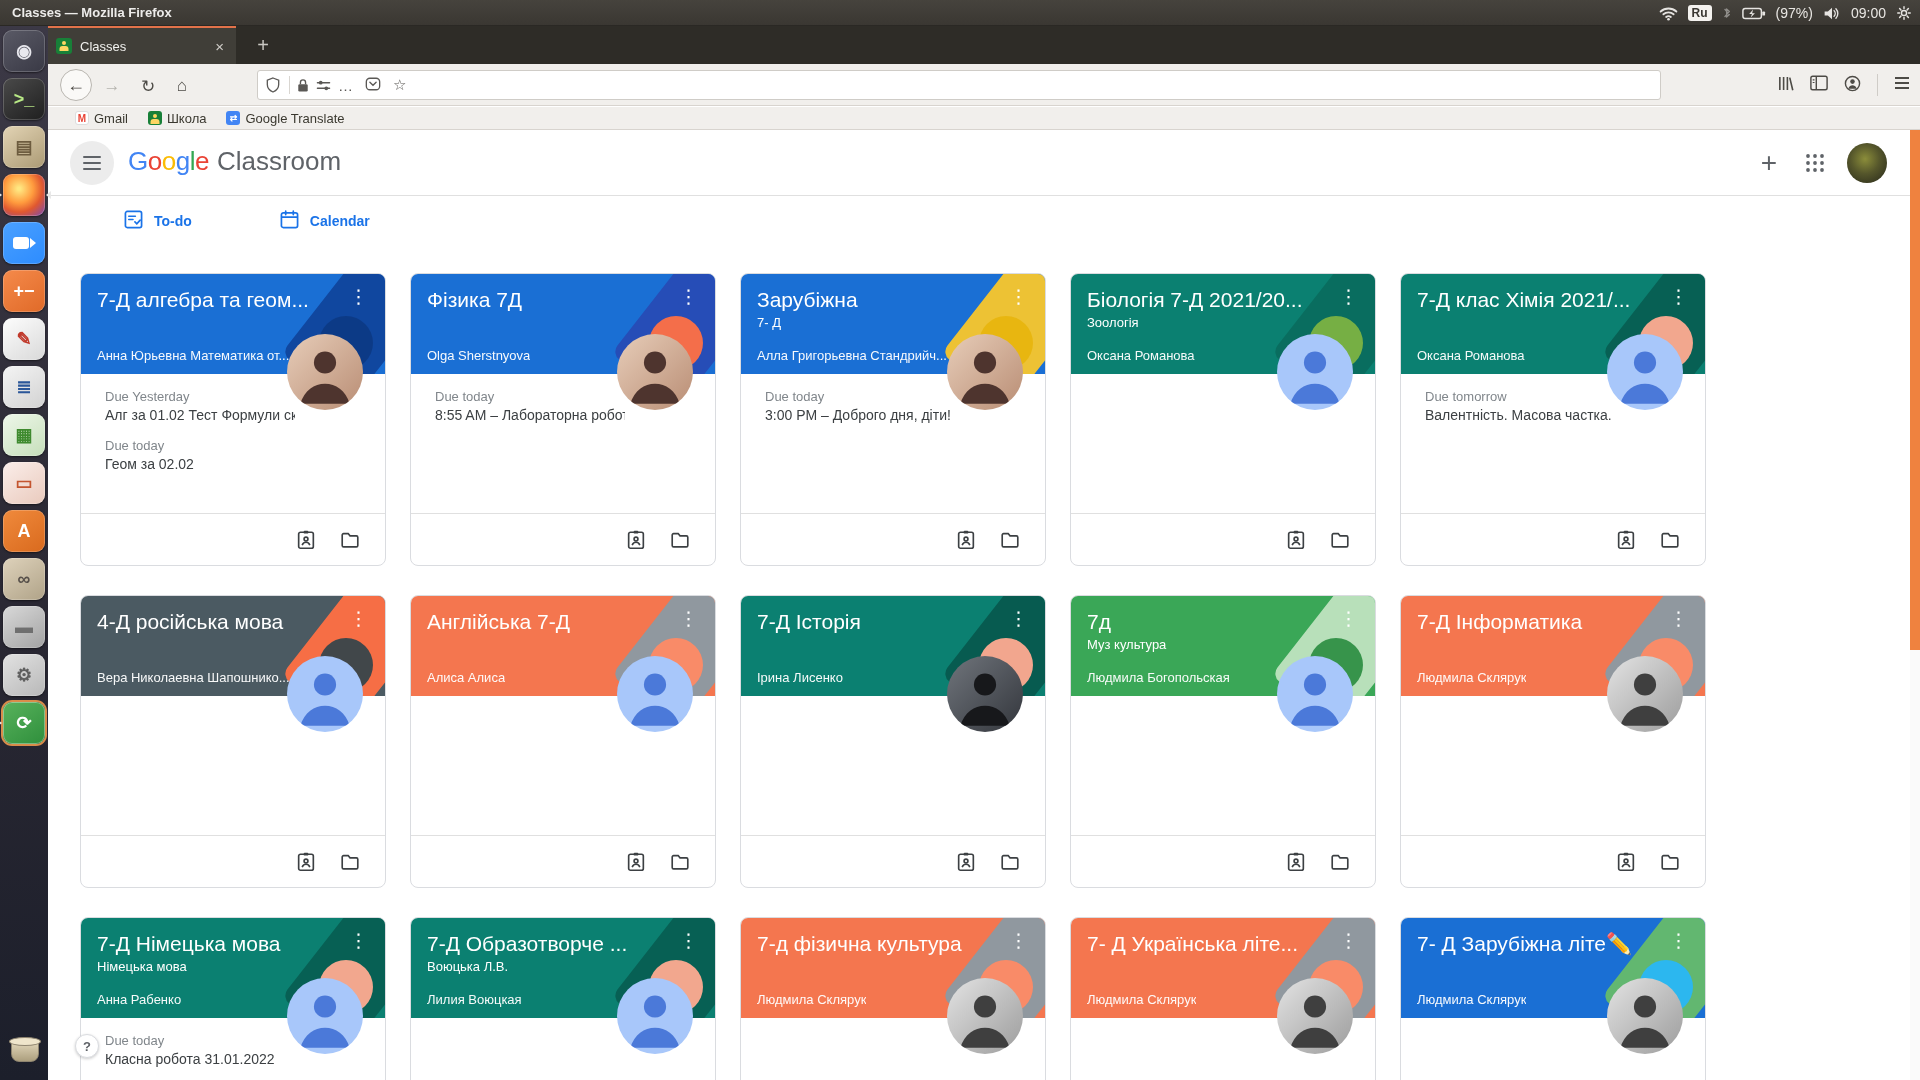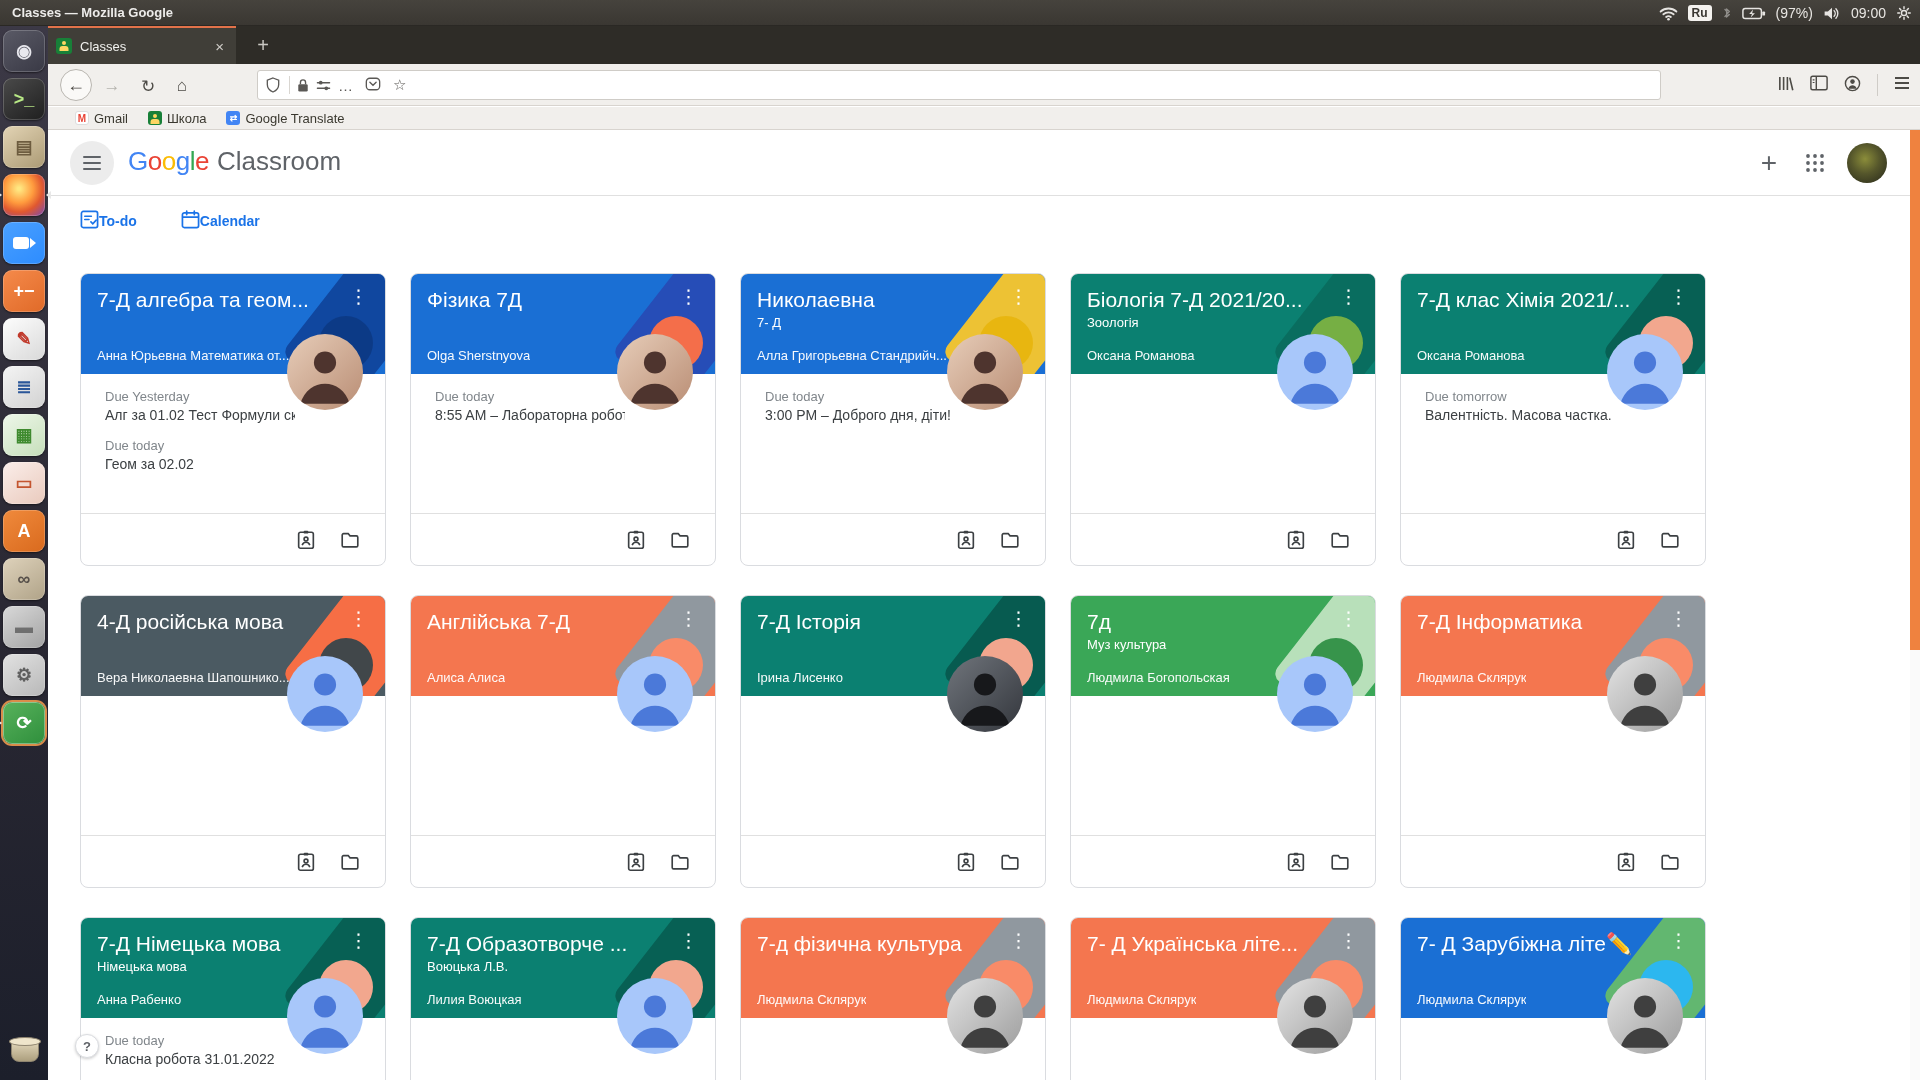--- a/index.html
+++ b/index.html
@@ -89,21 +89,21 @@
   .gc-logo { position:absolute; left:80px; top:16px; font-size:26px; display:flex; align-items:flex-end; }
   .logo-google { font-weight:500; letter-spacing:-.5px; }
   .logo-app { color:#5f6368; margin-left:8px; }
   .plus-btn { position:absolute; left:1699px; top:11px; width:44px; height:44px; display:flex; align-items:center;
     justify-content:center; font-size:28px; font-weight:300; color:#5f6368; }
   .apps-btn { position:absolute; left:1751px; top:17px; width:32px; height:32px; display:flex; align-items:center; justify-content:center; }
   .gc-avatar { position:absolute; left:1799px; top:13px; width:40px; height:40px; border-radius:50%;
     background:radial-gradient(circle at 45% 40%, #8b8d3a 0%, #55562b 45%, #26271a 100%); }
 
   .todo-bar { position:absolute; left:32px; top:80px; display:flex; align-items:center; gap:44px; }
-  .todo-item { display:flex; align-items:center; gap:0; font-size:14px; font-weight:bold; color:#1a73e8; }
+  .todo-item { display:flex; align-items:center; gap:11px; font-size:14px; font-weight:bold; color:#1a73e8;margin-left:44px; }
 
   .grid { position:absolute; left:32px; top:143px; width:1640px; display:flex; flex-wrap:wrap; gap:29px 24px; }
   .card { width:306px; height:293px; position:relative; border:1px solid #dadce0; border-radius:8px; background:#fff; }
   .card-header { height:100px; background:var(--hdr); border-radius:7px 7px 0 0; position:relative;
     padding:14px 16px; color:#fff; overflow:hidden; }
   .decor { position:absolute; }
   .d1 { right:-20px; top:-30px; width:86px; height:152px; background:var(--dec1);
     transform:rotate(38deg); border-radius:10px; opacity:.95; }
   .d2 { right:12px; top:42px; width:54px; height:54px; background:var(--dec2); border-radius:50%; opacity:.95; }
   .card-title { position:relative; font-size:21px; white-space:nowrap; overflow:hidden; padding-right:24px; z-index:2; }
@@ -133,21 +133,21 @@
     background:#fff; border:1px solid #dadce0; box-shadow:0 1px 3px rgba(0,0,0,.2); color:#5f6368;
     font-size:13px; font-weight:bold; display:flex; align-items:center; justify-content:center; z-index:20; }
 
   .scrollbar { position:absolute; right:0; top:130px; width:10px; height:950px; background:#fafafa; z-index:45; }
   .scroll-thumb { position:absolute; left:0; top:0; width:10px; height:520px; background:#ef823f; }
 </style>
 </head>
 <body>
 
 <div class="titlebar">
-  <span class="win-title">Classes — Mozilla Google</span>
+  <span class="win-title">Classes — Mozilla Firefox</span>
   <div class="tray">
     <span>
         <svg width="19" height="15" viewBox="0 0 24 19">
           <path d="M2 7a15 15 0 0 1 20 0" stroke="#e6e4e1" stroke-width="2.3" fill="none" stroke-linecap="round"></path>
           <path d="M5.5 10.5a10 10 0 0 1 13 0" stroke="#e6e4e1" stroke-width="2.3" fill="none" stroke-linecap="round"></path>
           <path d="M9 14a5 5 0 0 1 6 0" stroke="#e6e4e1" stroke-width="2.3" fill="none" stroke-linecap="round"></path>
           <circle cx="12" cy="16.8" r="1.7" fill="#e6e4e1"></circle>
         </svg>
       </span>
     <span class="kbd-badge">Ru</span>
@@ -446,21 +446,21 @@
             <svg width="22" height="22" viewBox="0 0 24 24" fill="none" stroke="#3c4043" stroke-width="1.8">
               <path d="M3.5 6.5A1.5 1.5 0 0 1 5 5h5l2 2.5h7a1.5 1.5 0 0 1 1.5 1.5v9A1.5 1.5 0 0 1 19 19.5H5A1.5 1.5 0 0 1 3.5 18z"></path>
             </svg>
           </span>
     </div>
   </div>
       <div class="card" style="--hdr: #1a6fd4; --dec1: #f9c62b; --dec2: #e8b50f;">
     <div class="card-header">
       <div class="decor d1"></div>
       <div class="decor d2"></div>
-      <div class="card-title">Николаевна</div>
+      <div class="card-title">Зарубіжна</div>
       <div class="card-section">7- Д</div>
       <div class="card-teacher">Алла Григорьевна Стандрийч...</div>
       <span class="kebab">⋮</span>
     </div>
     <div class="avatar av-photo-color">
       <svg viewBox="0 0 24 24">
             <circle cx="12" cy="9" r="3.5" class="av-head"></circle>
             <path d="M4.2 22c1.3-4.2 4.4-6.3 7.8-6.3s6.5 2.1 7.8 6.3z" class="av-body"></path>
           </svg>
     </div>

